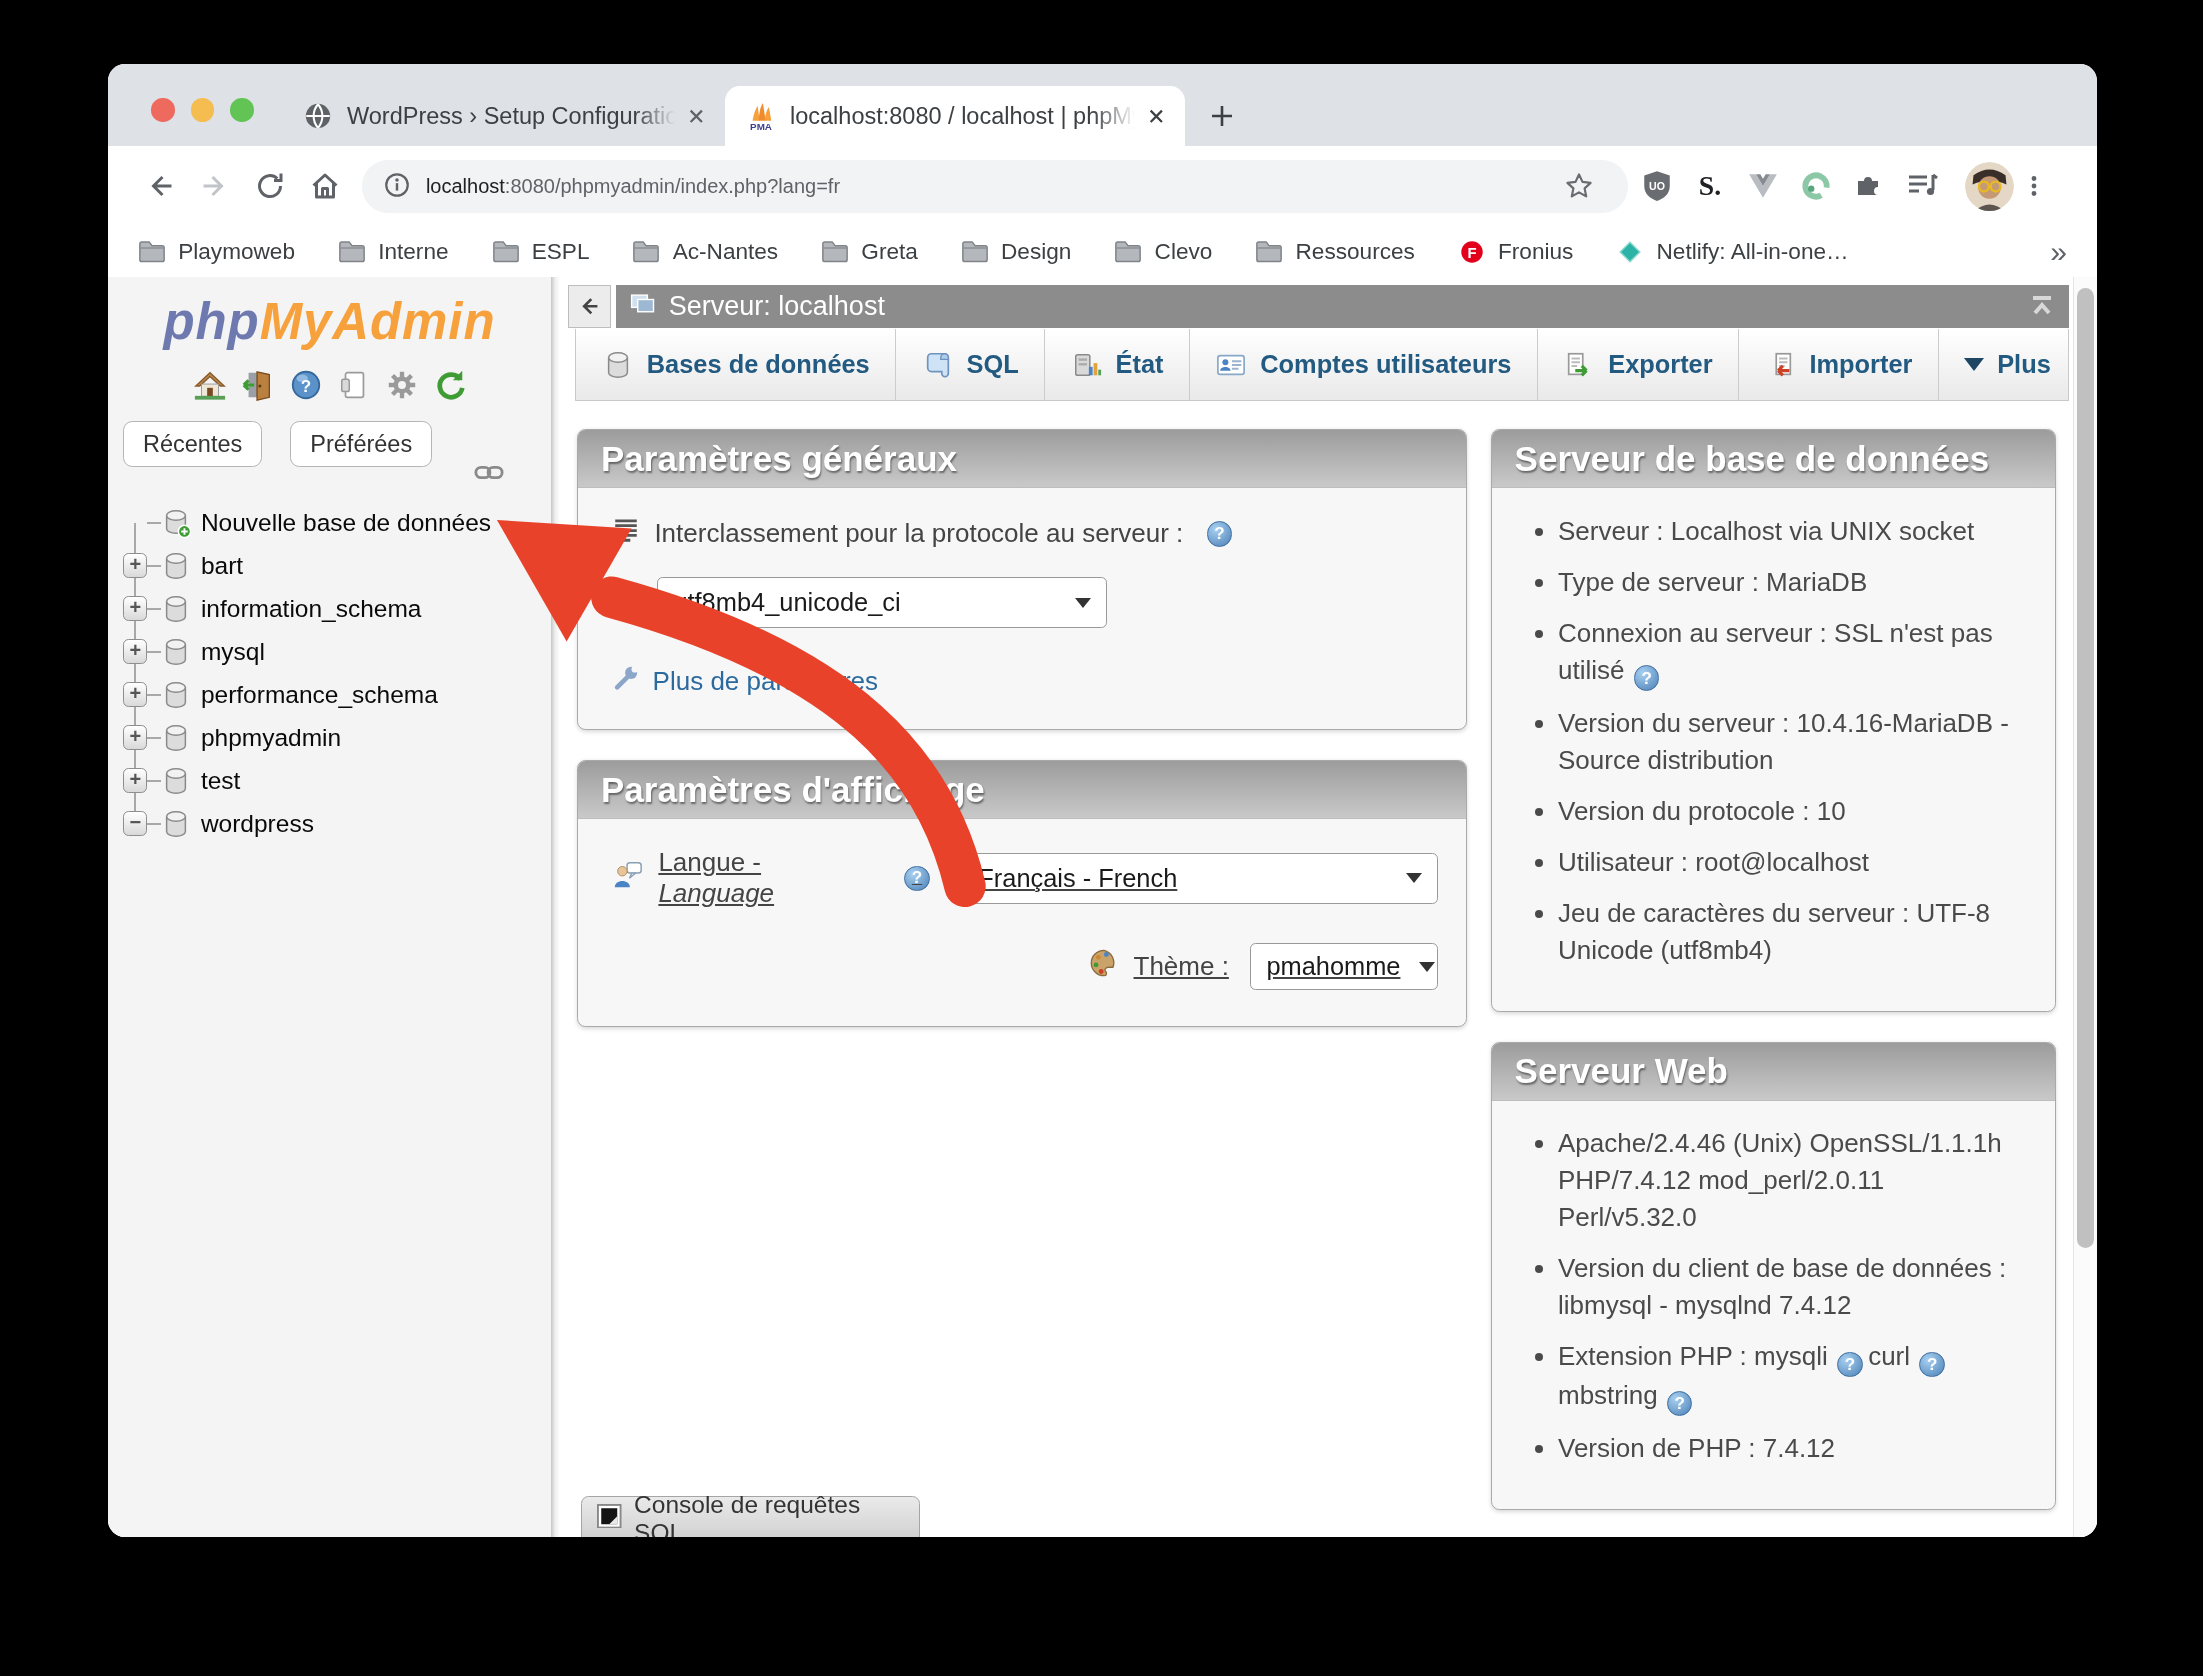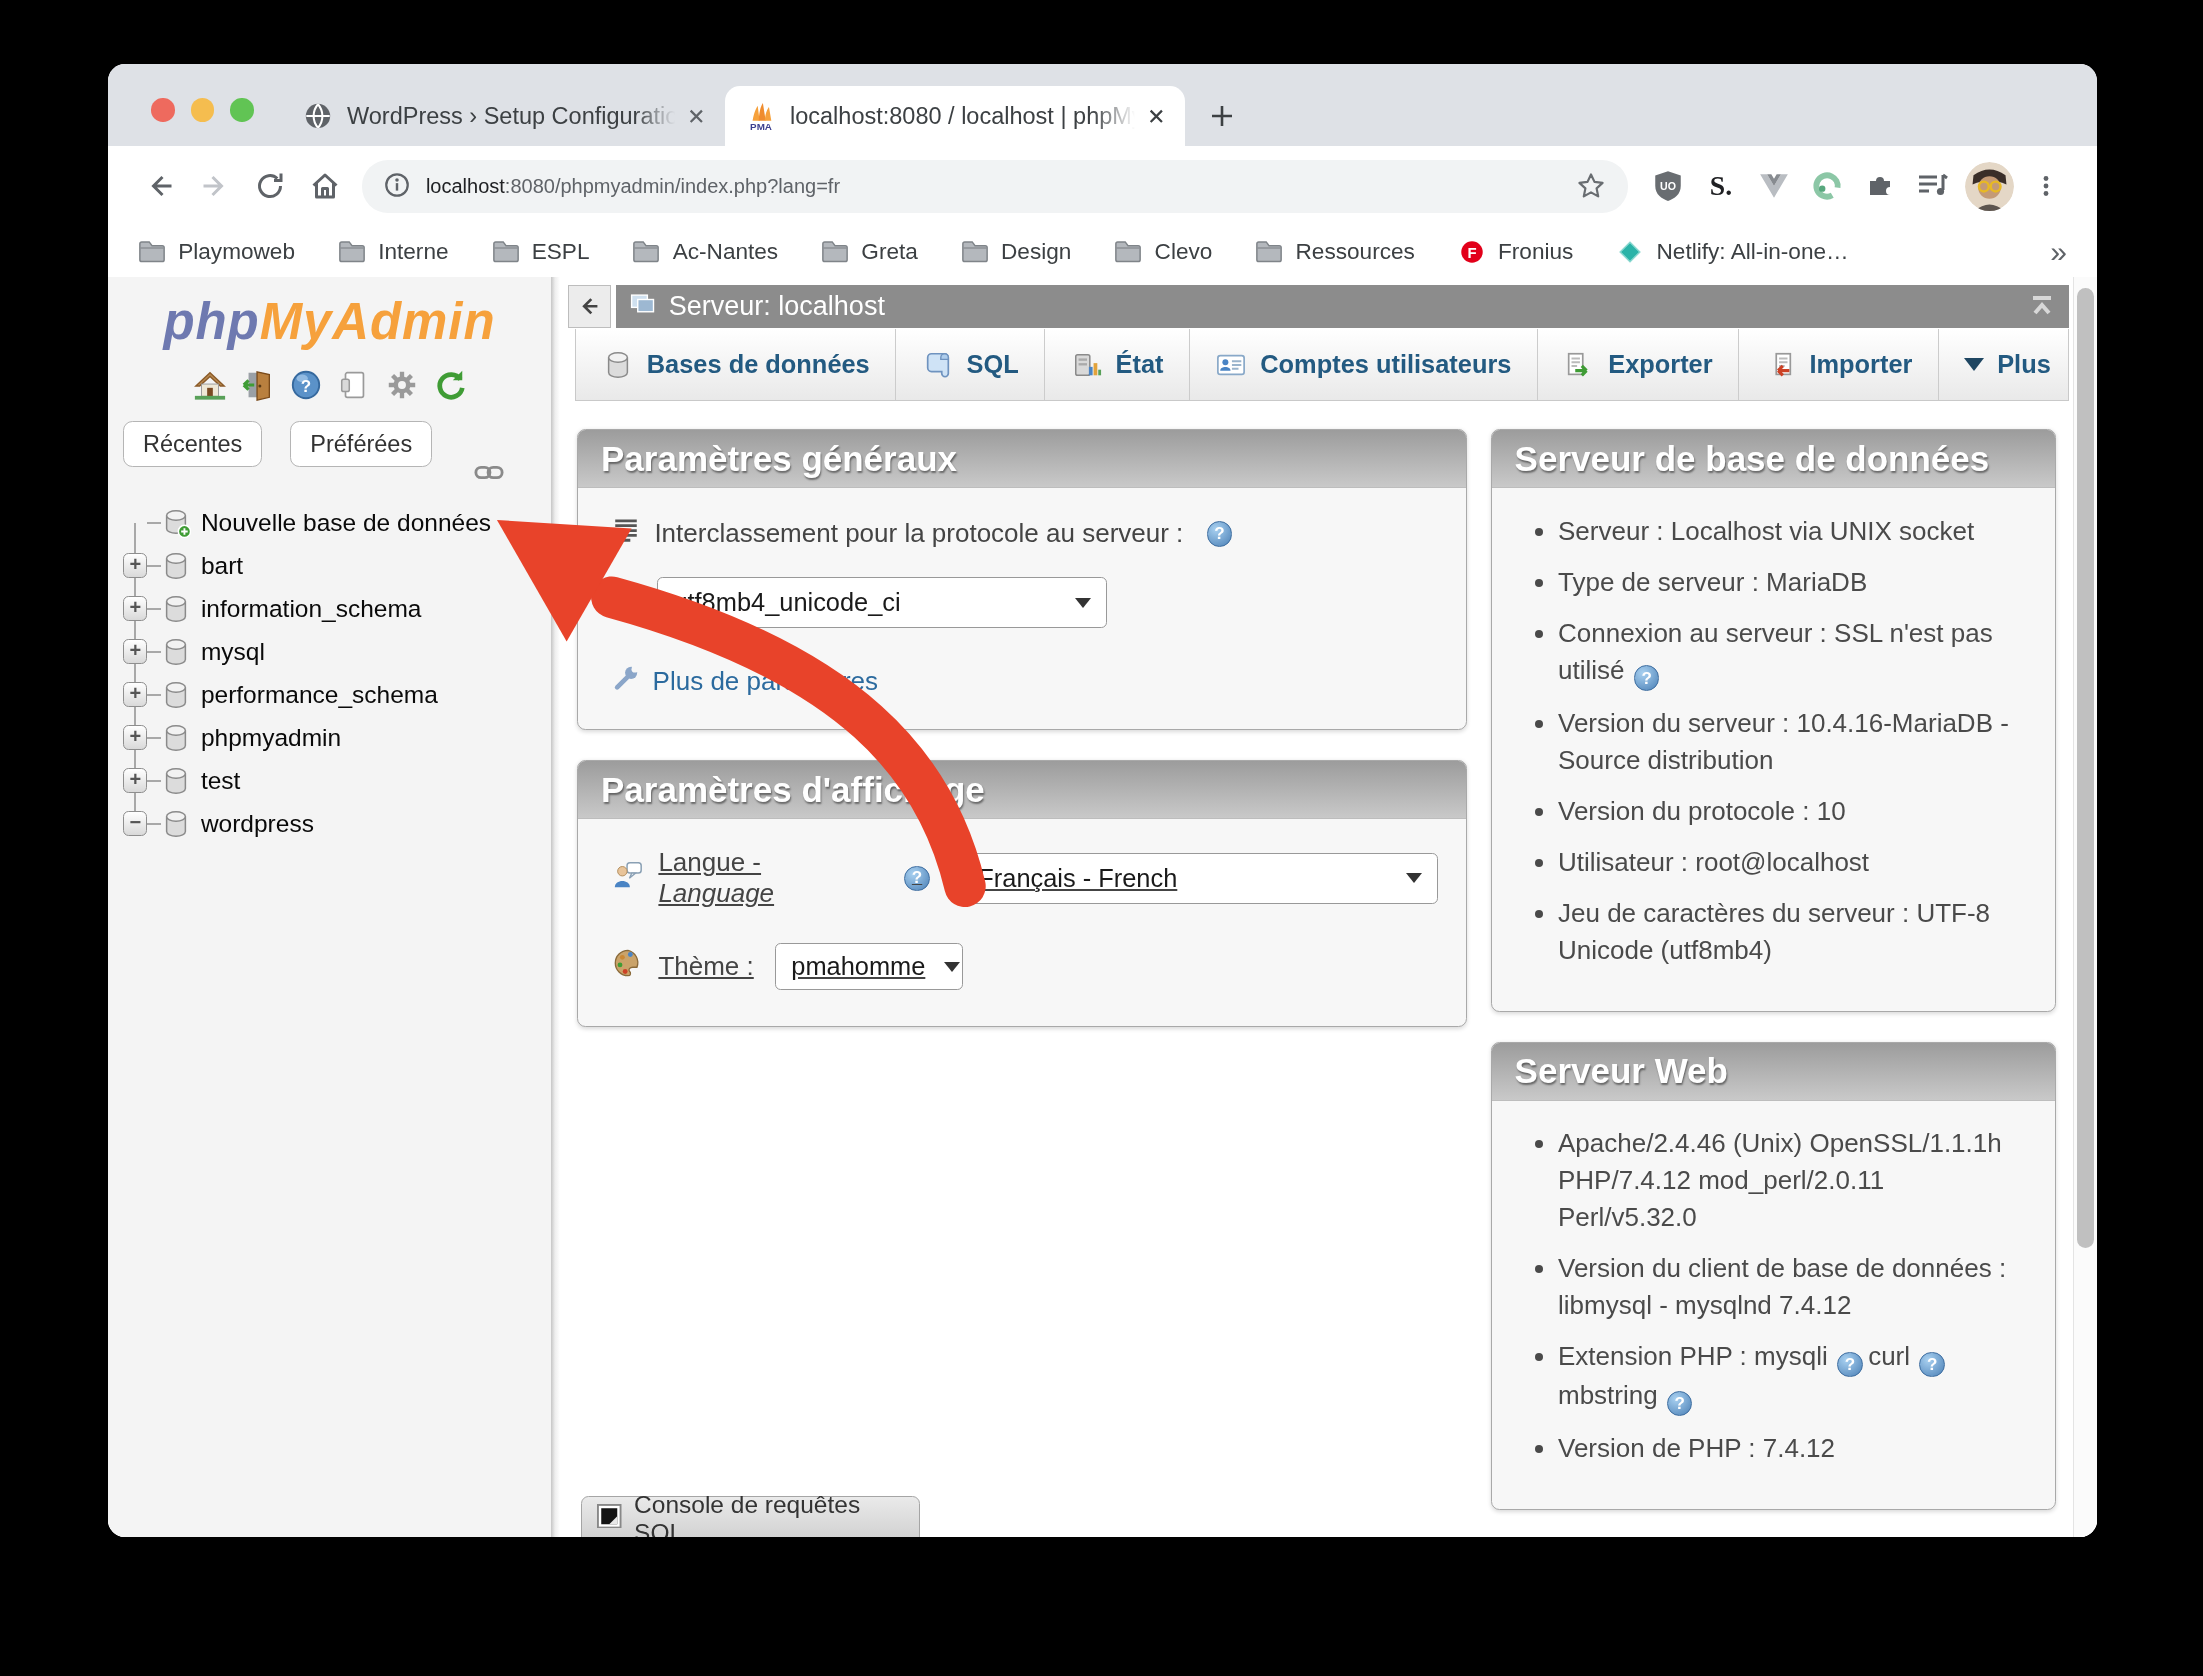--- a/index.html
+++ b/index.html
@@ -21,21 +21,21 @@
   .tab-title{flex:1;font-size:23.5px;color:#3c4043;white-space:nowrap;overflow:hidden;
     -webkit-mask-image:linear-gradient(to right,#000 86%,transparent 98%);
     mask-image:linear-gradient(to right,#000 86%,transparent 98%);}
   .tab-close{width:28px;height:28px;flex:0 0 auto;display:flex;align-items:center;justify-content:center;}
   .newtab{width:55px;height:60px;display:flex;align-items:center;justify-content:center;margin-left:9.4px;}
   .toolbar{height:80px;display:flex;align-items:center;padding:0 24.5px;background:#fff;flex:0 0 auto;}
   .nav-ic{width:55px;height:55px;display:flex;align-items:center;justify-content:center;border-radius:50%;flex:0 0 auto;}
   .urlbar{flex:1;height:53px;background:#f1f3f4;border-radius:26px;display:flex;align-items:center;padding:0 11.3px 0 21px;margin:0 13px 0 9.4px;min-width:0;}
   .url-text{font-size:20px;color:#5f6368;margin-left:15px;flex:1;white-space:nowrap;overflow:hidden;}
   .url-text .host{color:#202124;}
-  .ext{width:53px;height:53px;display:flex;align-items:center;justify-content:center;flex:0 0 auto;}
+  .ext{width:53px;height:53px;display:flex;align-items:center;justify-content:flex-start;flex:0 0 auto;}
   .avatar{width:49px;height:49px;border-radius:50%;overflow:hidden;flex:0 0 auto;margin:0 5.6px;}
   .bookmarksbar{height:51px;display:flex;align-items:center;padding:0 30px;gap:43px;background:#fff;flex:0 0 auto;}
   .bm{display:flex;align-items:center;gap:12.2px;font-size:22.6px;color:#3c4043;white-space:nowrap;}
   .bm .bicon{width:28px;height:26px;display:flex;align-items:center;}
   .bm svg{display:none;}
   .bm.icon-folder svg.s-folder{display:inline}
   .bm.icon-fronius svg.s-fronius{display:inline}
   .bm.icon-netlify svg.s-netlify{display:inline}
   .bm-overflow{margin-left:auto;color:#5f6368;font-size:30px;}
   
@@ -76,21 +76,21 @@
   .col-right{width:565px;flex:0 0 auto;}
   .panel{border:0.9px solid #a9a9a9;border-radius:8.5px;background:#f7f7f7;overflow:hidden;margin-bottom:30px;box-shadow:0 1.9px 4.7px rgba(0,0,0,.15);}
   .panel-h{height:58px;background:linear-gradient(#9c9c9c,#c9c9c9);color:#fff;font-size:35px;font-weight:bold;display:flex;align-items:center;padding:0 22.6px;text-shadow:0.9px 1.9px 1.9px rgba(0,0,0,.45);border-bottom:0.9px solid #bdbdbd;}
   .panel-b{padding:28px 28px 30px 34px;font-size:26px;color:#444;}
   .frow{display:flex;align-items:center;gap:14px;}
   .sel{display:inline-flex;align-items:center;justify-content:space-between;border:0.9px solid #999;border-radius:5.6px;background:#fff;height:51px;padding:0 15px;font-size:25.4px;color:#1a1a1a;gap:19px;}
   .sel .chev{width:0;height:0;border-left:8.5px solid transparent;border-right:8.5px solid transparent;border-top:10.4px solid #333;}
   .sel-collation{width:450px;margin:26px 0 0 45px;}
   .more-link{margin-top:36px;display:flex;align-items:center;gap:12.2px;color:#2b6a9e;font-size:26px;}
   .drow{display:flex;align-items:center;gap:14px;margin-bottom:34px;text-decoration:underline;}
-  .drow:last-child{margin-bottom:5.6px;}
+  .drow:last-child{margin-bottom:5.6px;justify-content:flex-end;}
   .ital{font-style:italic;}
   .sel-lang{width:482px;margin-left:13px;}
   .sel-theme{width:188px;margin-left:7.5px;height:47px;}
   .help{display:inline-flex;width:25.4px;height:25.4px;border-radius:50%;background:radial-gradient(circle at 35% 30%,#a9d1f1,#4a7fb5);border:0.9px solid #3d6da0;color:#fff;font-size:17px;font-weight:bold;align-items:center;justify-content:center;flex:0 0 auto;vertical-align:-4.7px;margin:0 5.6px 0 9.4px;}
   .ipanel .panel-b{padding:24.5px 26px 28px 26px;}
   .ipanel ul{margin:0 0 0 40px;}
   .ipanel li{margin-bottom:14px;line-height:37px;color:#4a4a4a;font-size:26px;}
   .console{position:absolute;left:21px;bottom:-5.6px;width:339px;height:47px;background:linear-gradient(#eaeaea,#cfcfcf);border:0.9px solid #a5a5a5;border-radius:7.5px 7.5px 0 0;display:flex;align-items:center;gap:12.2px;padding:0 15px;font-size:24.5px;color:#333;z-index:30;}
   .sb-track{position:absolute;right:0;top:0;bottom:0;width:24.5px;background:#fbfbfb;border-left:0.9px solid #e4e4e4;}
   .sb-thumb{position:absolute;right:2.8px;top:11.3px;width:17px;height:960px;border-radius:9.4px;background:#c0c0c0;}

